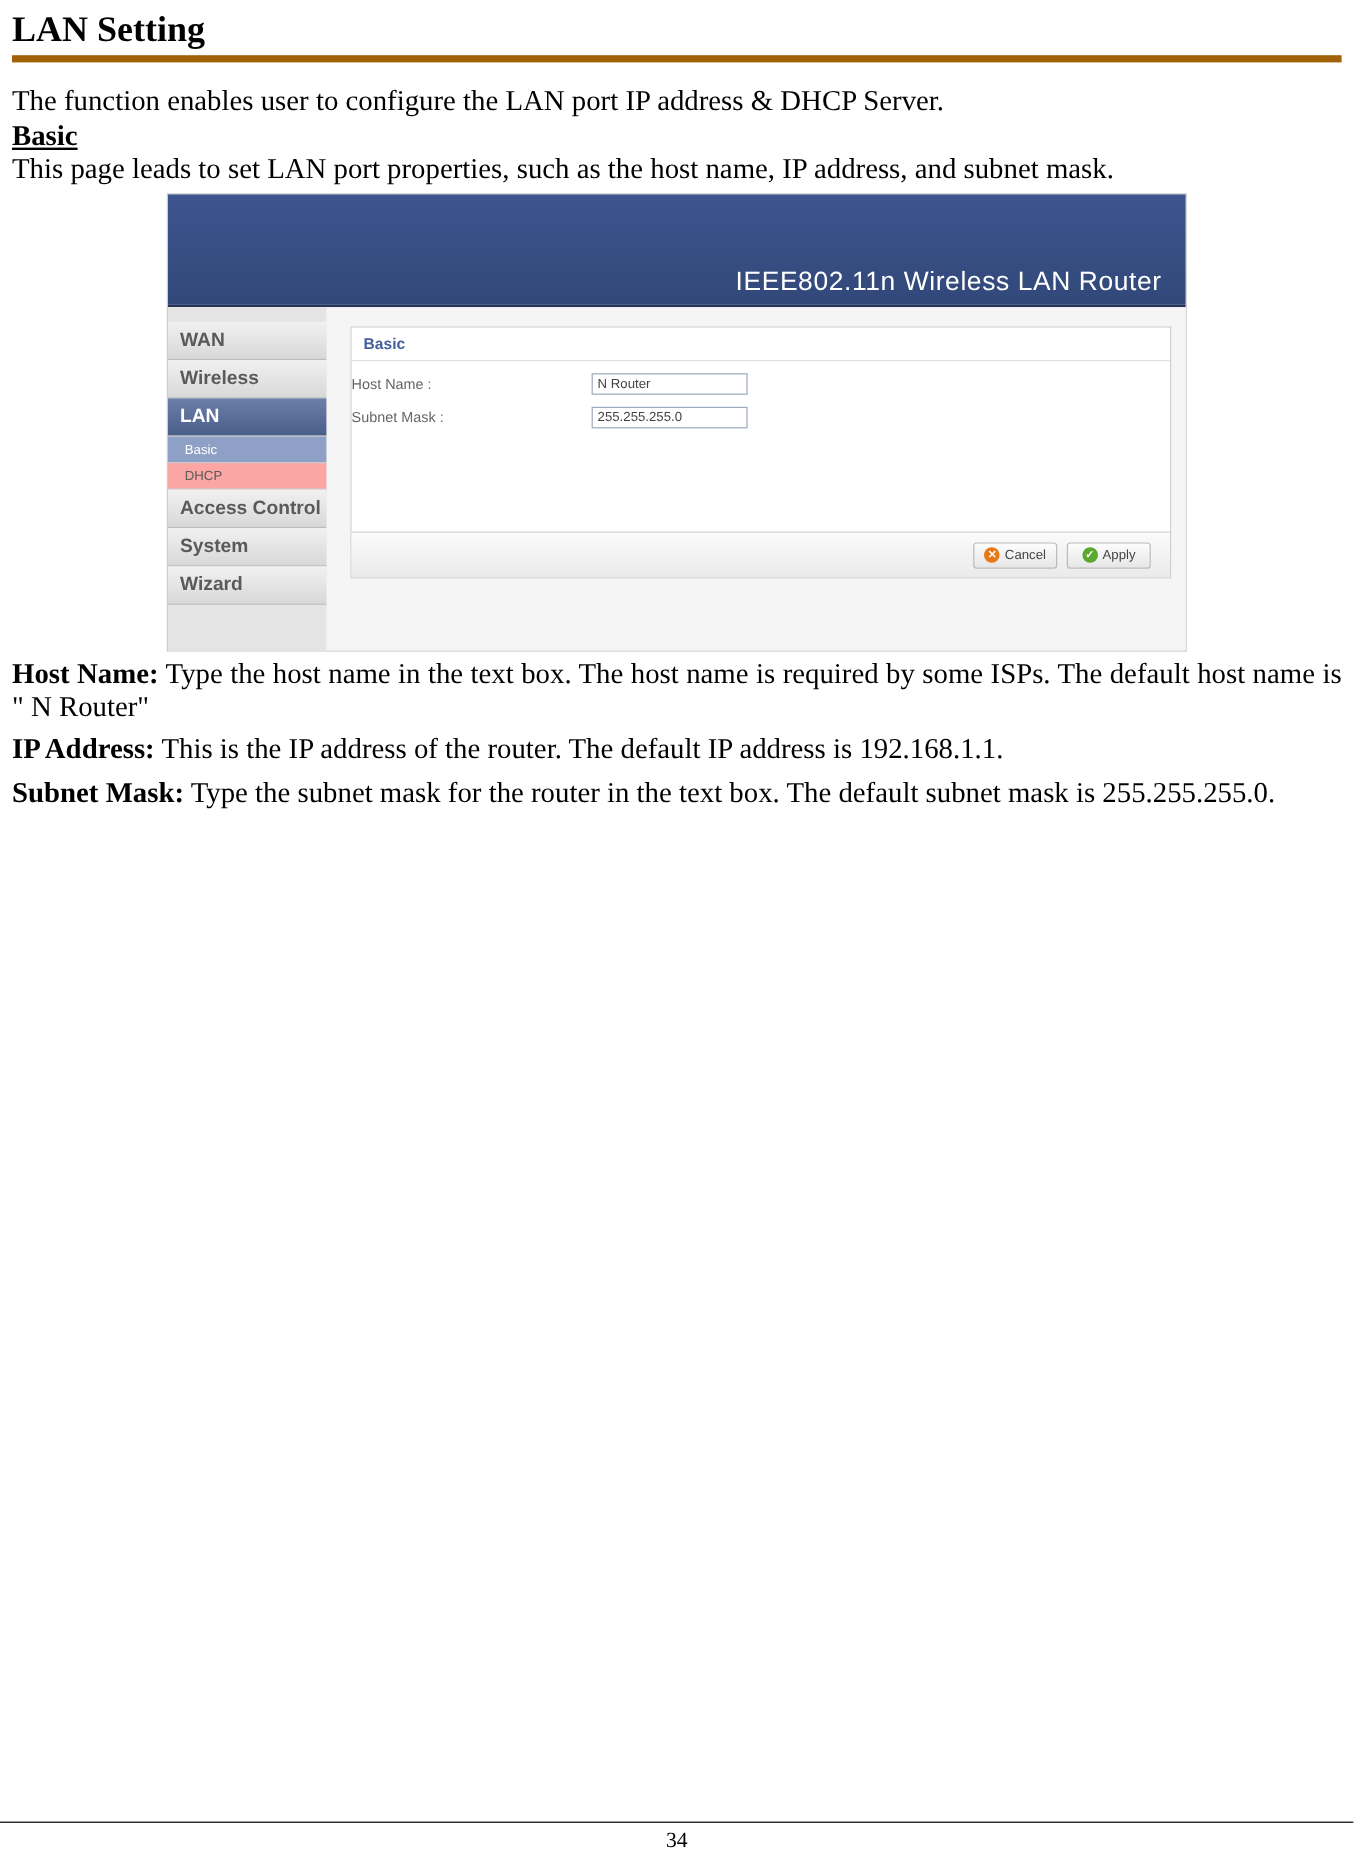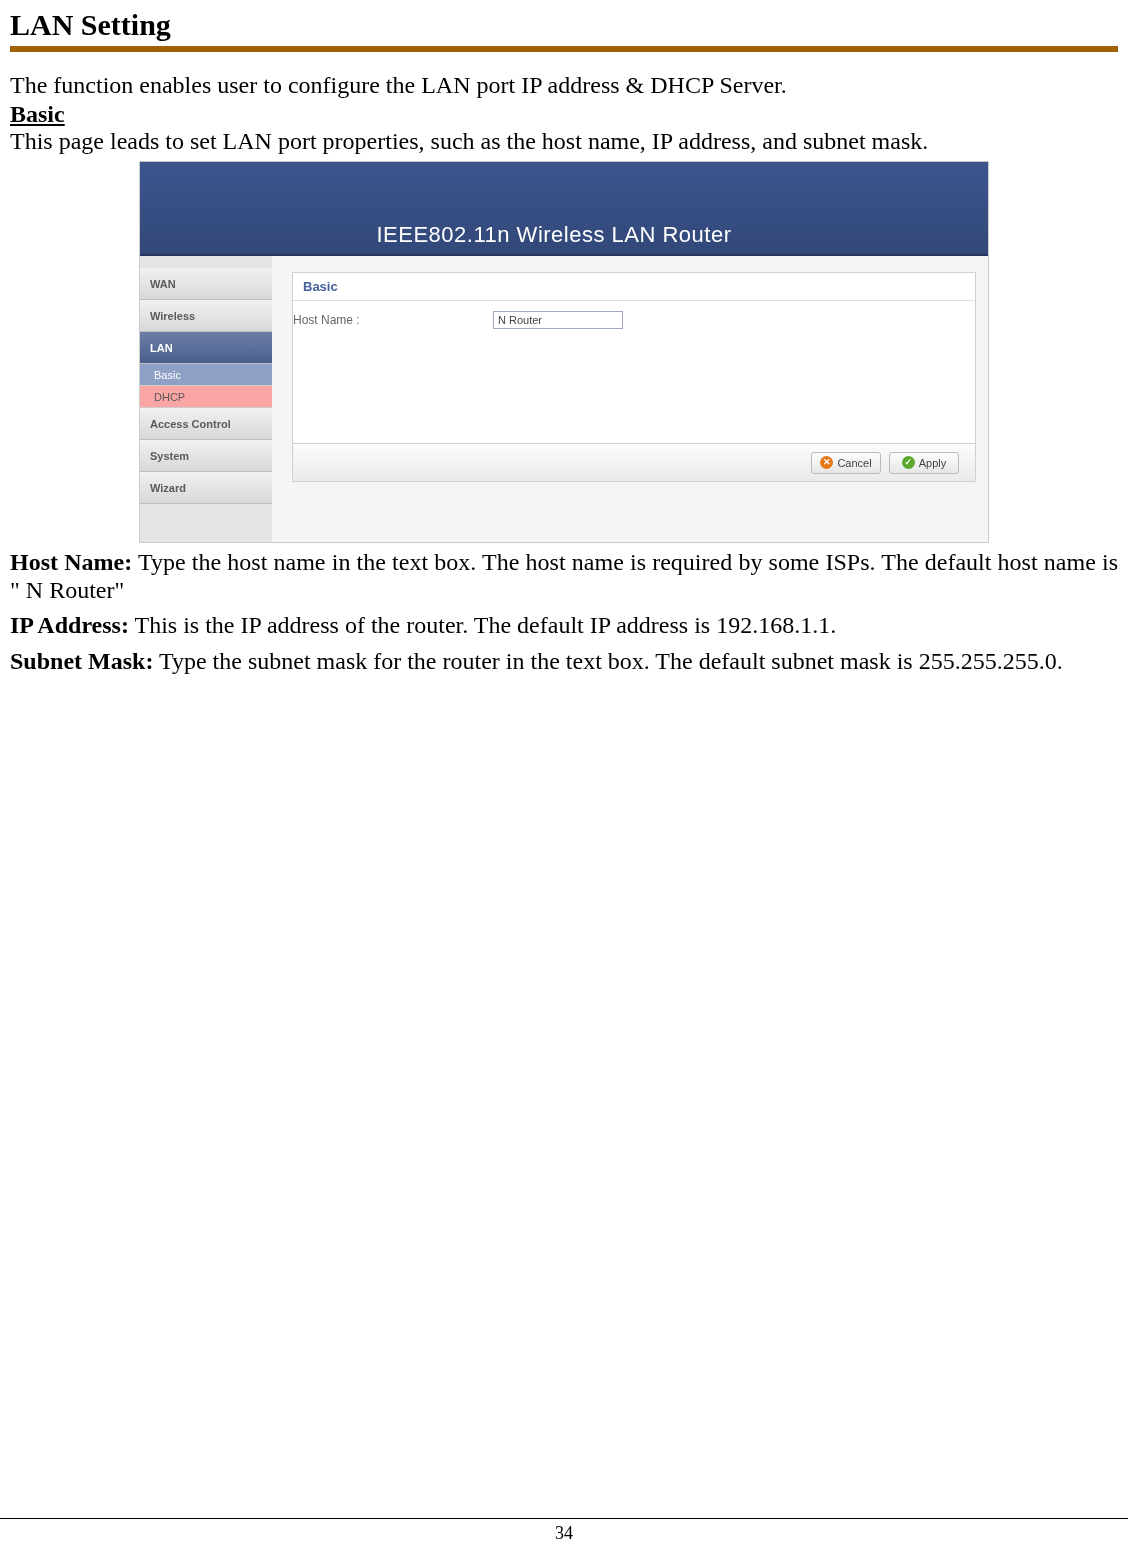--- a/index.html
+++ b/index.html
@@ -41,42 +41,42 @@
       font-family: Arial, Helvetica, sans-serif;
       font-size: 13px;
       color: #4a4a4a;
     }
     .banner {
       height: 94px;
       background: linear-gradient(to bottom, #3d558f 0%, #324879 100%);
       border-bottom: 2px solid #26345a;
       display: flex;
       align-items: flex-end;
-      justify-content: center;
+      justify-content: flex-end;
       padding: 0 20px 6px 0;
       color: #fff;
       font-size: 22px;
       letter-spacing: 0.5px;
     }
     .app-body {
       display: flex;
       height: 286px;
       background: #f5f5f5;
     }
     .sidebar {
       width: 132px;
       background: #e4e4e4;
       padding-top: 12px;
     }
     .sidebar-item {
       height: 32px;
       display: flex;
       align-items: center;
       padding-left: 10px;
-      font-size: 11px;
+      font-size: 16px;
       font-weight: bold;
       color: #5a5a5a;
       background: linear-gradient(to bottom, #f1f1f1, #d8d8d8);
       border-bottom: 1px solid #bdbdbd;
     }
     .sidebar-item.active {
       background: linear-gradient(to bottom, #6b7fa9, #4a5e8a);
       color: #fff;
     }
     .sidebar-subitem {
@@ -228,20 +228,24 @@
           <span>Wizard</span>
         </div>
     </div>
     <div class="main-area">
       <div class="panel">
         <div class="panel-title">Basic</div>
         <div class="form-row">
           <div class="form-label">Host Name :</div>
           <input class="form-input" value="N Router" style="">
         </div>
+        <div class="form-row">
+          <div class="form-label">Subnet Mask :</div>
+          <input class="form-input" value="255.255.255.0" style="">
+        </div>
         <div class="buttons-row">
           <div class="btn">
             <span class="icon-circle icon-cancel">✕</span>
             <span>Cancel</span>
           </div>
           <div class="btn">
             <span class="icon-circle icon-apply">✓</span>
             <span>Apply</span>
           </div>
         </div>

